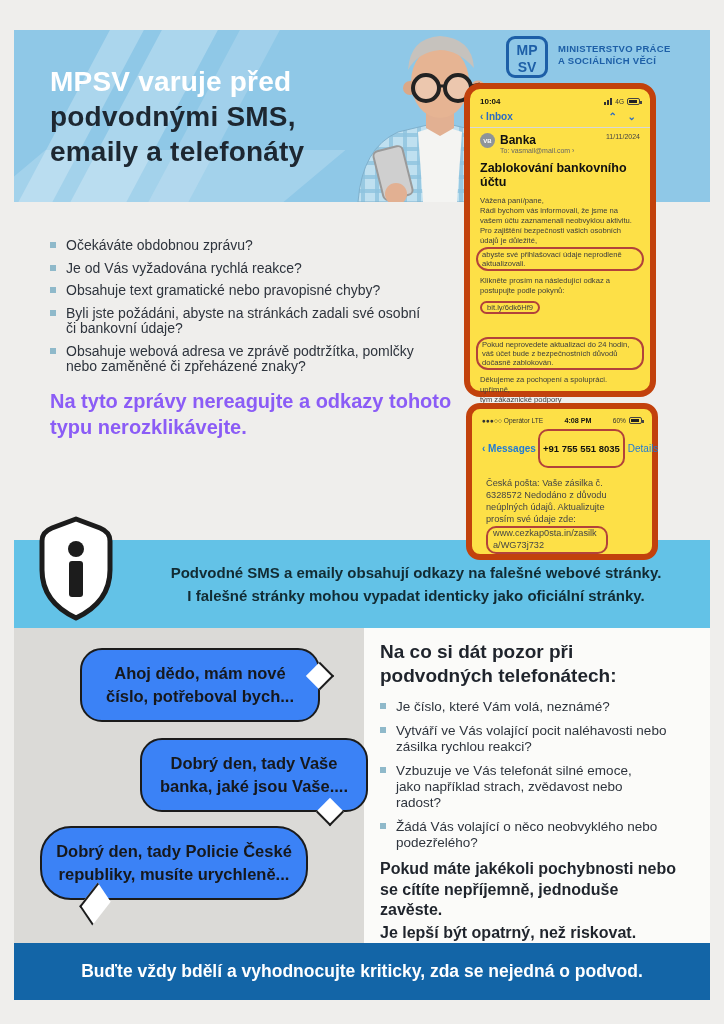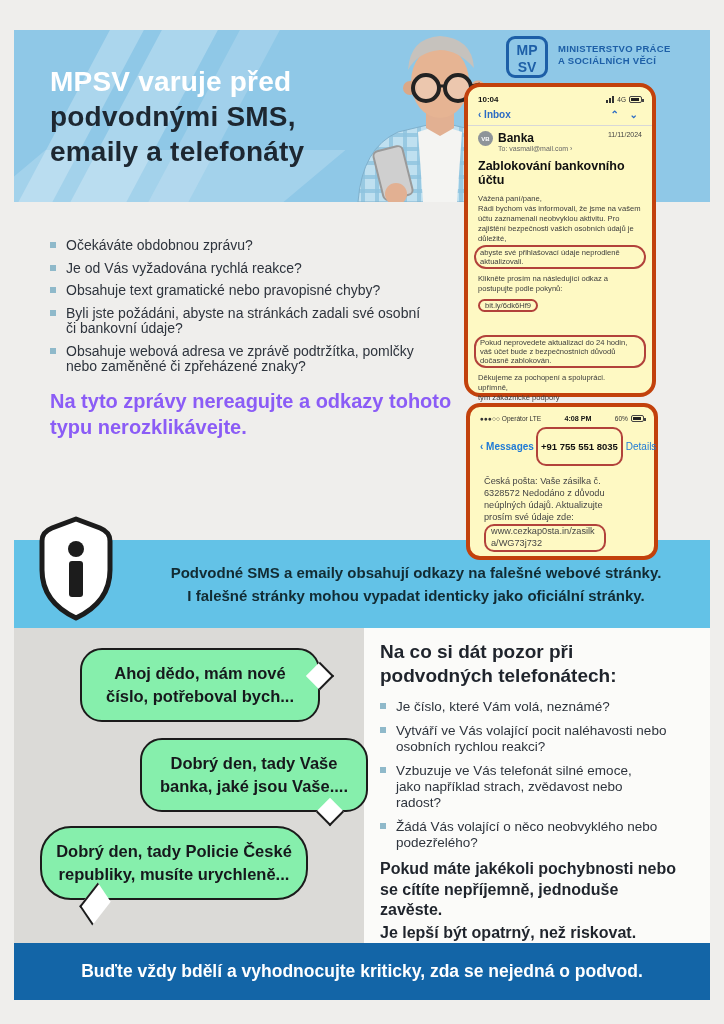--- a/index.html
+++ b/index.html
@@ -14,21 +14,21 @@
   .stripe.s2 { left:100px; width:56px; }
   .stripe.s3 { left:178px; width:40px; background:rgba(255,255,255,0.16); }
   .stripe.s4 { left:-40px; width:300px; top:120px; height:120px; background:rgba(255,255,255,0.18); transform:skewX(-50deg); }
   .title { position:absolute; left:36px; top:34px; font-weight:bold; font-size:28px; line-height:35px; letter-spacing:0.2px; }
   .title .t1 { color:#ffffff; }
   .title .t2, .title .t3 { color:#1d2731; }
   .mpsv-logo { position:absolute; left:492px; top:6px; width:42px; height:42px; border:3px solid #1d5fa7; border-radius:9px; color:#1d5fa7; font-weight:bold; font-size:14px; line-height:17px; text-align:center; padding-top:3px; }
   .mpsv-name { position:absolute; left:544px; top:13px; color:#1d5fa7; font-weight:bold; font-size:9.5px; line-height:12px; letter-spacing:0.3px; }
 
   
-  .phone { background:#fef9c3; border:4px solid #c2410c; z-index:5; }
+  .phone { background:#fde047; border:6px solid #c2410c; z-index:5; }
   .phone-email { left:464px; top:83px; width:192px; height:314px; border-radius:16px; padding:8px 10px; font-size:7.6px; color:#3c3c3c; }
   .phone-sms { left:466px; top:403px; width:192px; height:157px; border-radius:14px; padding:7px 10px; }
   .row { display:flex; align-items:center; justify-content:space-between; }
   .st-time { font-weight:bold; font-size:8px; color:#111; }
   .st-right { display:flex; align-items:center; gap:3px; }
   .sig-bars { display:flex; align-items:flex-end; gap:1px; }
   .sig-bars i { display:block; width:2px; background:#333; }
   .sig-bars i:nth-child(1){height:3px;} .sig-bars i:nth-child(2){height:5px;} .sig-bars i:nth-child(3){height:7px;}
   .st-4g { font-size:6.5px; color:#333; }
   .battery { width:13px; height:7px; border:1px solid #444; border-radius:2px; position:relative; }
@@ -67,21 +67,21 @@
 
   
   .info-banner { left:14px; top:540px; width:696px; height:88px; background:#63c2e7; z-index:3; display:flex; align-items:center; }
   .info-text { padding:0 14px 0 122px; width:100%; text-align:center; font-size:15px; font-weight:bold; color:#122b33; line-height:23px; }
   .shield { left:36px; top:516px; z-index:6; }
 
   
   .gray-panel { left:14px; top:628px; width:350px; height:315px; background:#dbdad7; z-index:1; }
   .white-panel { left:364px; top:628px; width:346px; height:315px; background:#fbfbf9; z-index:1; }
 
-  .bubble { position:absolute; background:#86efac; border:2.5px solid #1b1b1b; border-radius:22px; z-index:4; padding:12px 14px; text-align:center; font-weight:bold; font-size:16.5px; line-height:23px; color:#16181c; }
+  .bubble { position:absolute; background:#3b82f6; border:2.5px solid #1b1b1b; border-radius:22px; z-index:4; padding:12px 14px; text-align:center; font-weight:bold; font-size:16.5px; line-height:23px; color:#16181c; }
   .bub1 { left:80px; top:648px; width:240px; }
   .bub2 { left:140px; top:738px; width:228px; }
   .bub3 { left:40px; top:826px; width:268px;border-radius:31px; }
   .tail { position:absolute; width:20px; height:20px; background:#fff; z-index:1; }
   .tail-right { right:-12px; top:16px; border-top:2.5px solid #1b1b1b; border-right:2.5px solid #1b1b1b; transform:rotate(45deg); }
   .tail-br { right:26px; bottom:-12px; border-right:2.5px solid #1b1b1b; border-bottom:2.5px solid #1b1b1b; transform:rotate(45deg); }
   .tail-bl { left:42px; bottom:-21px; width:22px; height:30px; border-left:2.5px solid #1b1b1b; border-bottom:2.5px solid #1b1b1b; transform:rotate(38deg) skewY(18deg); z-index:5; }
 
   .calls { left:380px; top:640px; width:302px; z-index:2; }
   .h2 { font-size:19px; font-weight:bold; color:#1f242c; line-height:24px; }
@@ -271,21 +271,21 @@
 
 <div class="abs calls">
   <div class="h2">Na co si dát pozor při podvodných telefonátech:</div>
   <div class="blist">
     <div class="bitem">
         <span class="bullet"></span>
         <span>Je číslo, které Vám volá, neznámé?</span>
       </div>
     <div class="bitem">
         <span class="bullet"></span>
-        <span style="max-width:272px;">Vytváří ve Vás volající pocit naléhavosti nebo osobních rychlou reakci?</span>
+        <span style="max-width:272px;">Vytváří ve Vás volající pocit naléhavosti nebo zásilka rychlou reakci?</span>
       </div>
     <div class="bitem">
         <span class="bullet"></span>
         <span style="max-width:256px;">Vzbuzuje ve Vás telefonát silné emoce, jako například strach, zvědavost nebo radost?</span>
       </div>
     <div class="bitem">
         <span class="bullet"></span>
         <span style="max-width:272px;">Žádá Vás volající o něco neobvyklého nebo podezřelého?</span>
       </div>
   </div>

